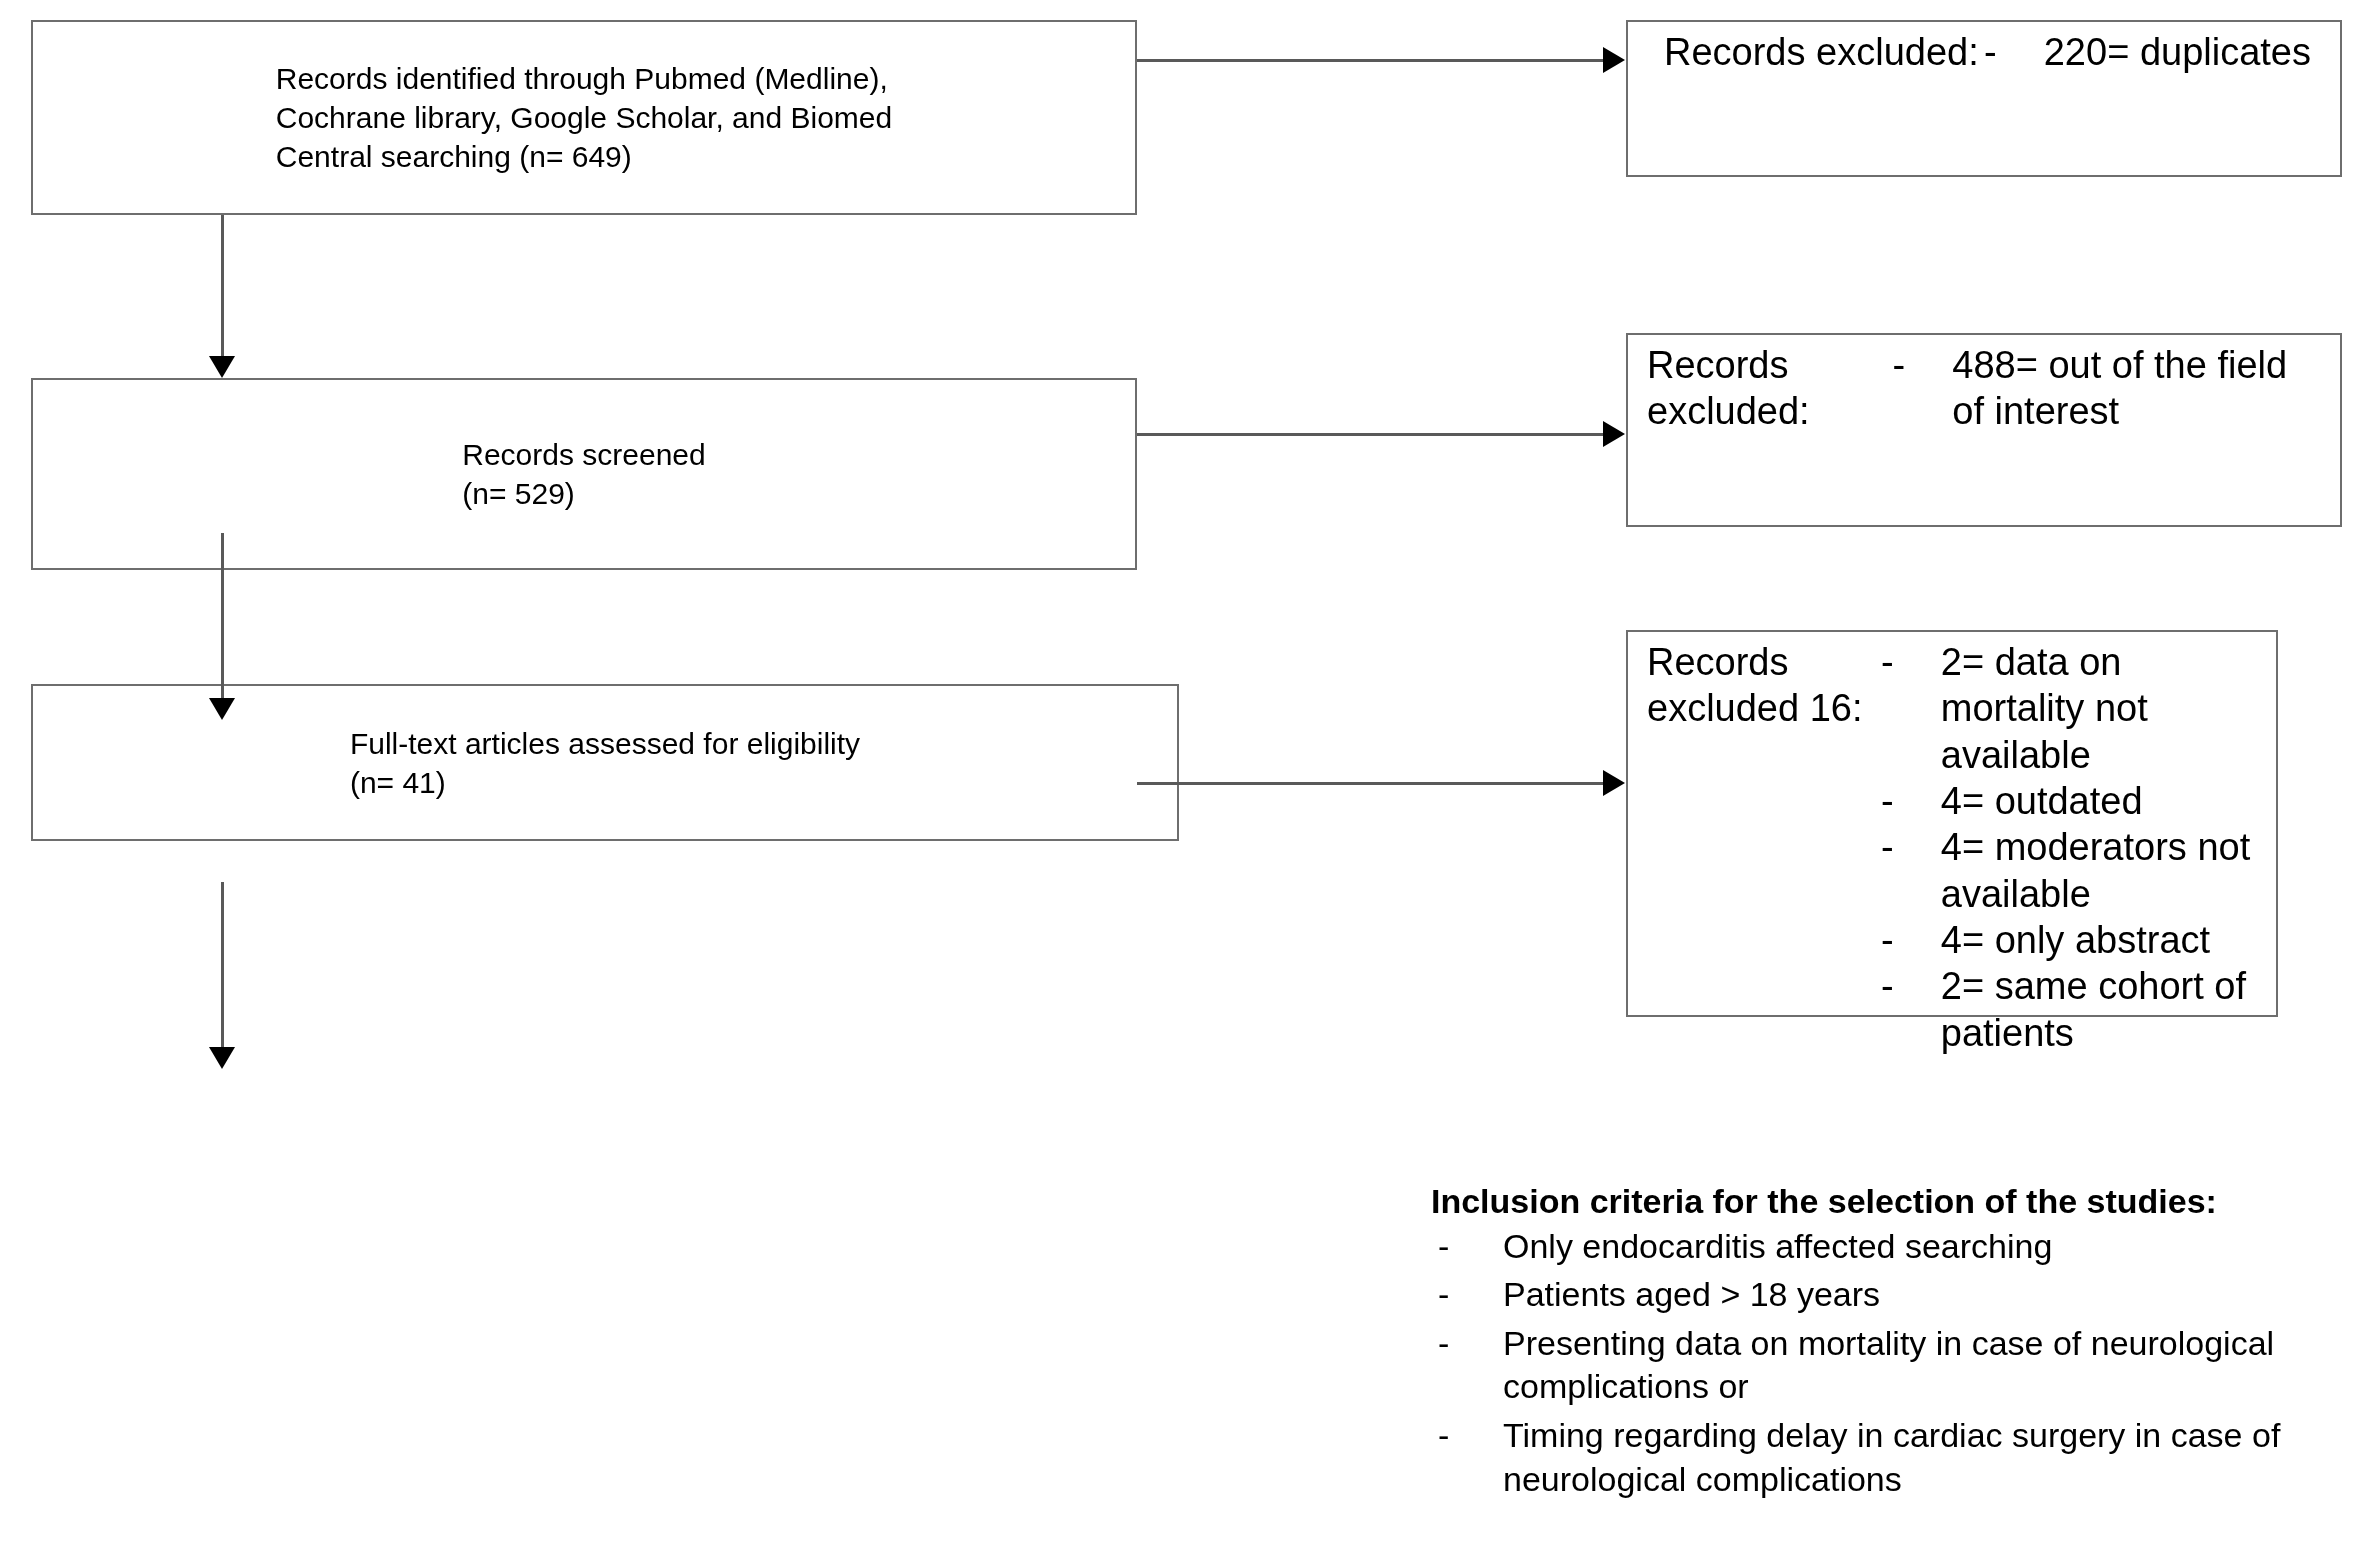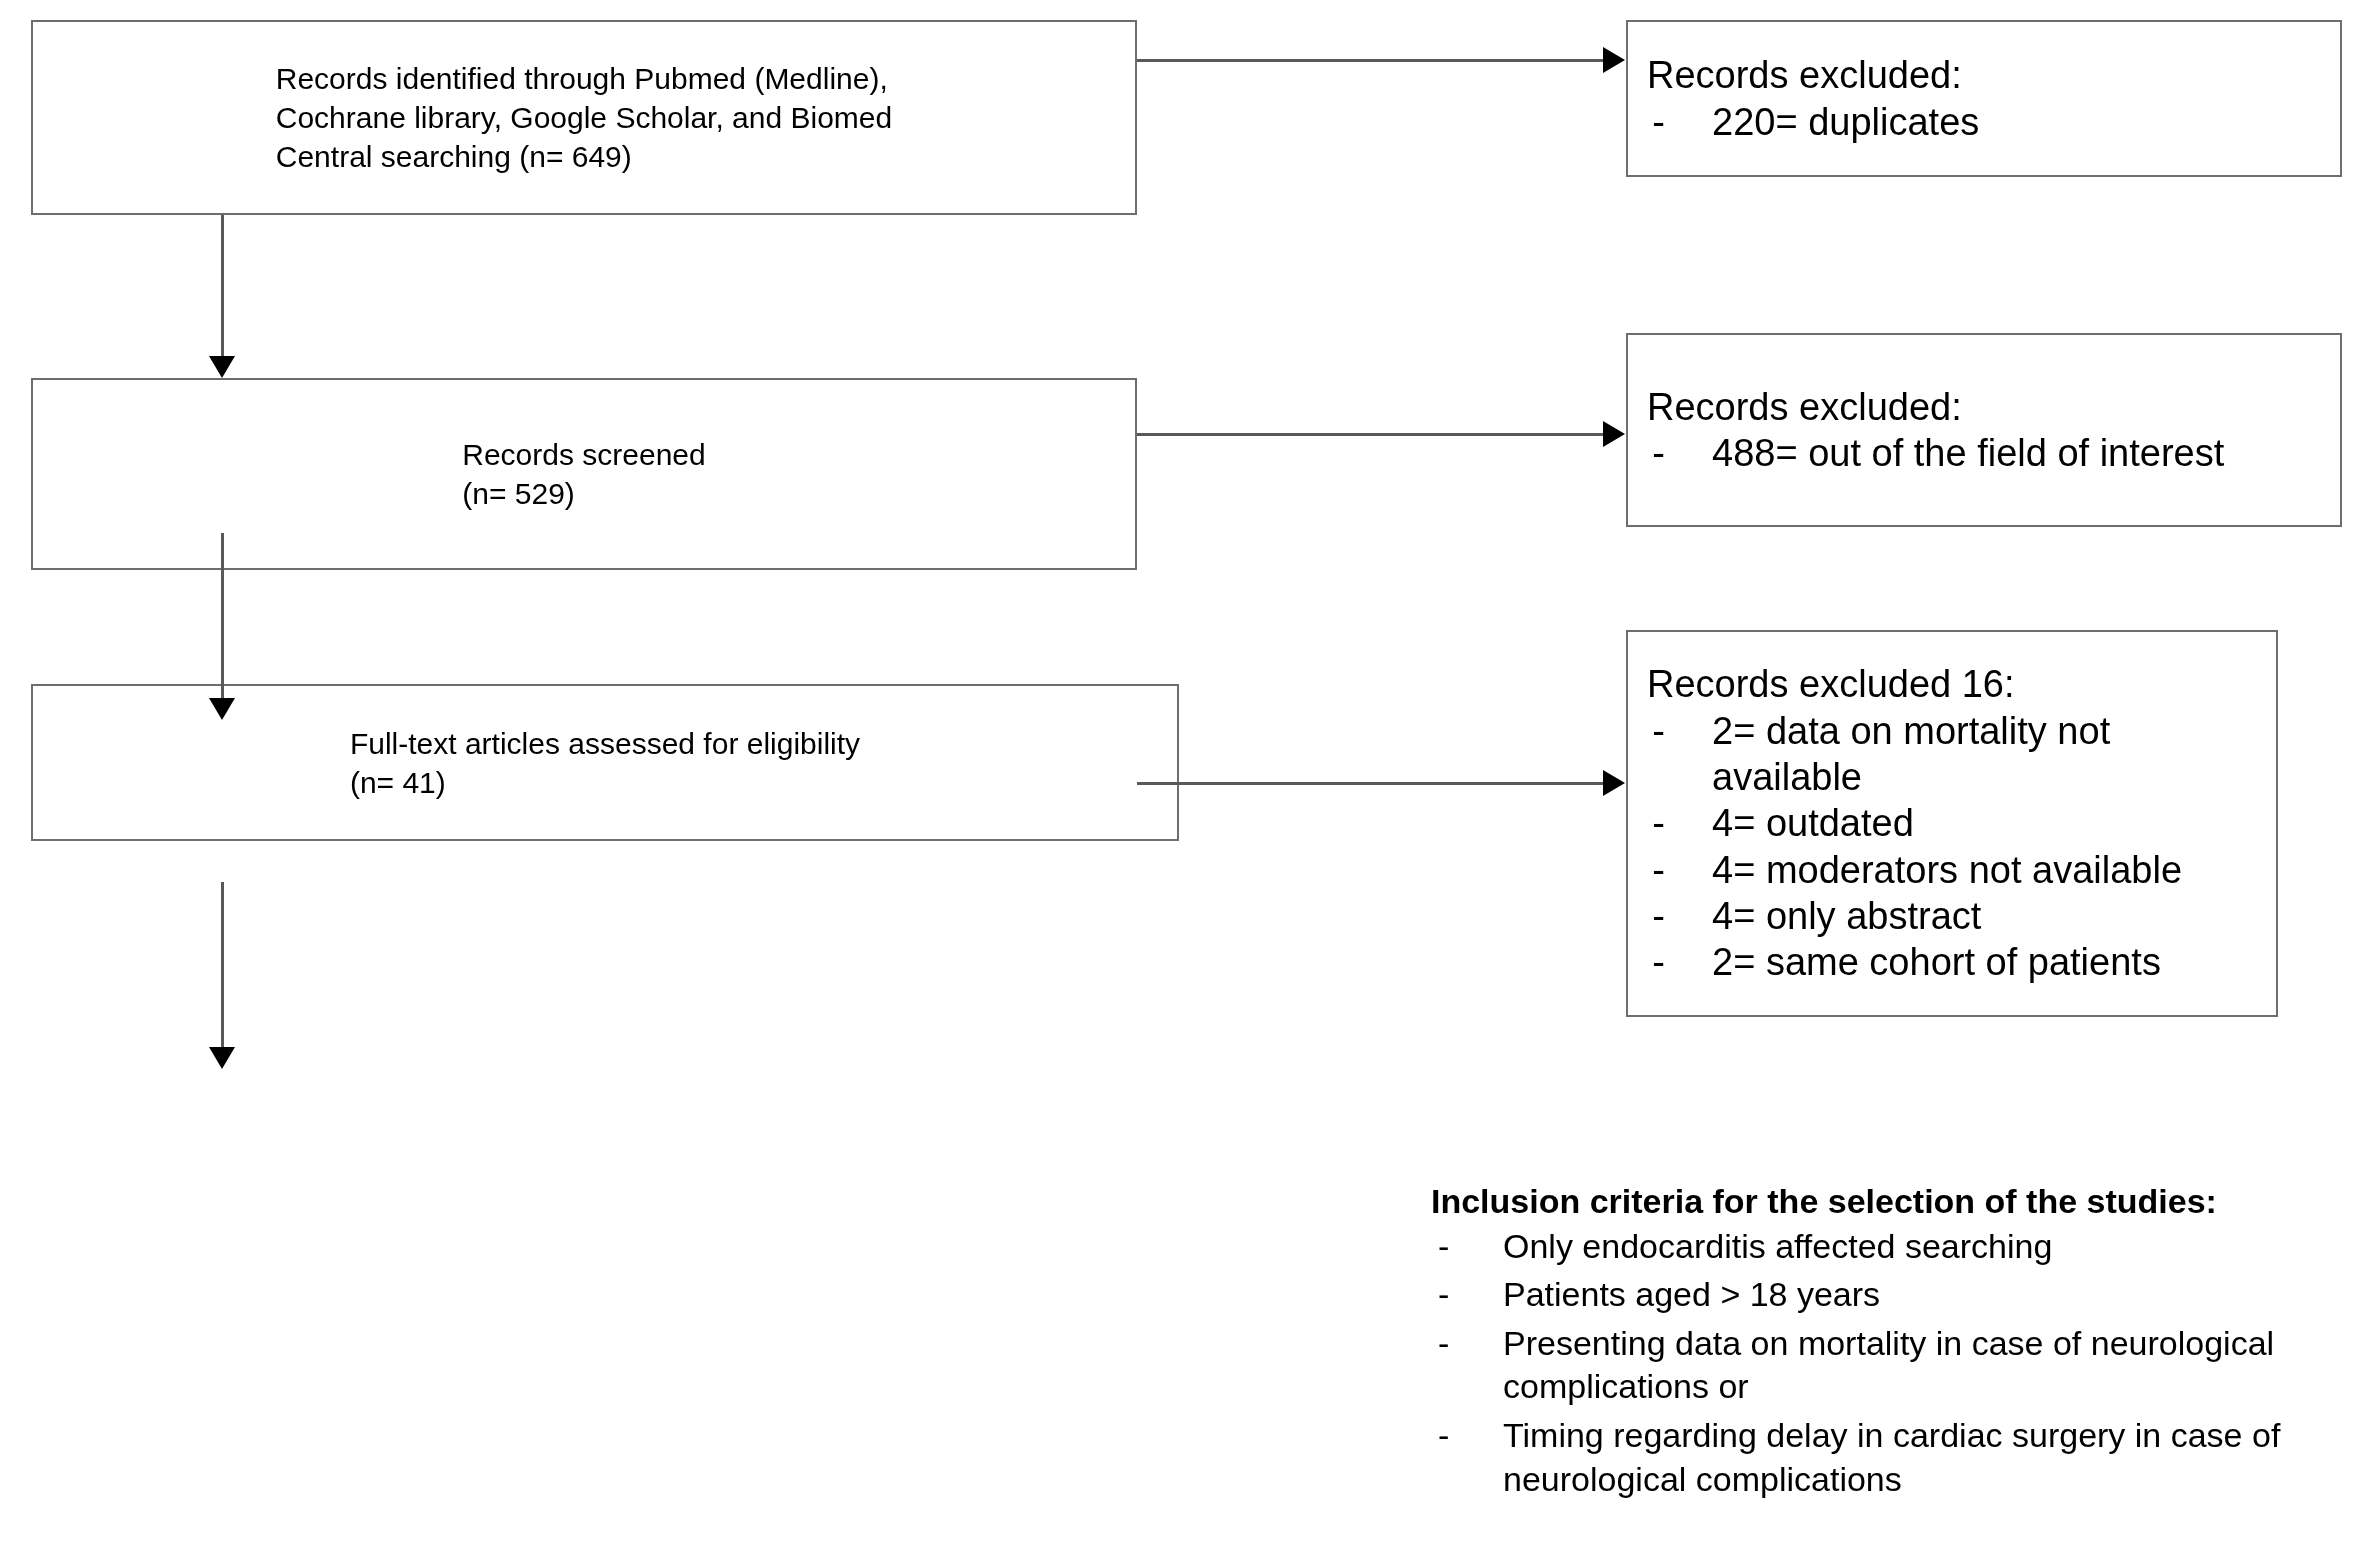--- a/index.html
+++ b/index.html
@@ -36,21 +36,21 @@
     padding: 0 22.4px;
     white-space: pre-line;
   }
 
   .excl-box {
     position: absolute;
     box-sizing: border-box;
     background: #ffffff;
     border: 2.6px solid #6e6e6e;
     display: flex;
-    flex-direction: column;
+    flex-direction: row;
     justify-content: center;
     padding: 6.9px 12px 6.9px 19px;
   }
   .excl-title {
     font-size: 38px;
     line-height: 1.22;
     text-align: left;
   }
   .excl-list {
     list-style: none;

